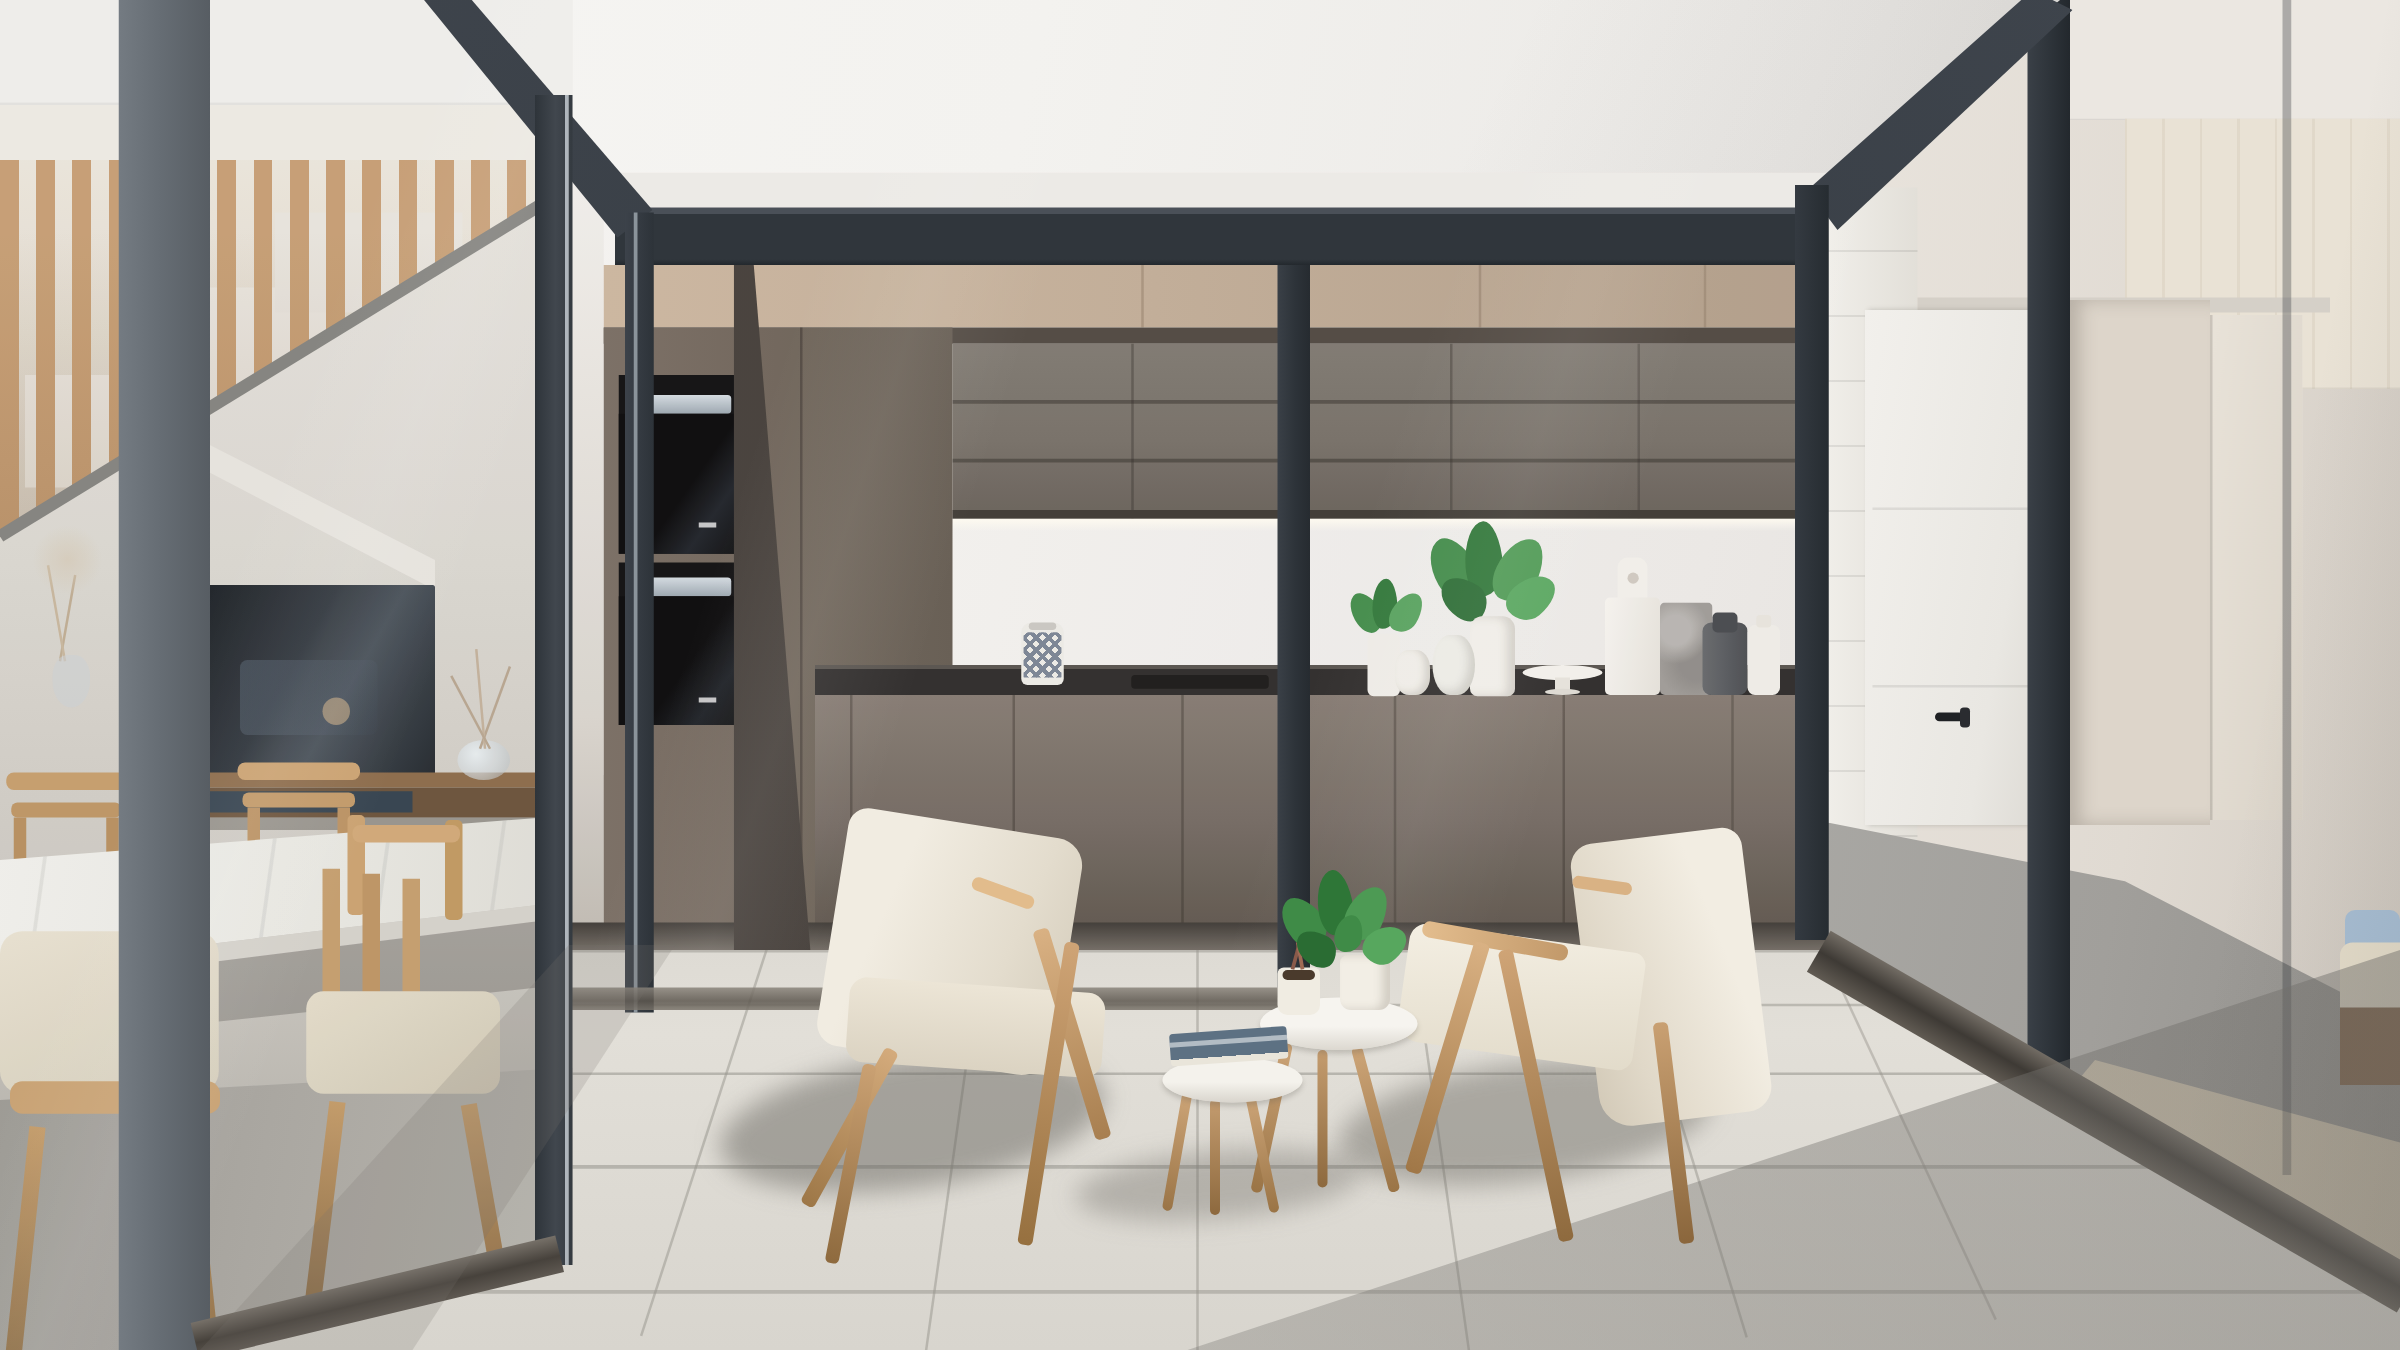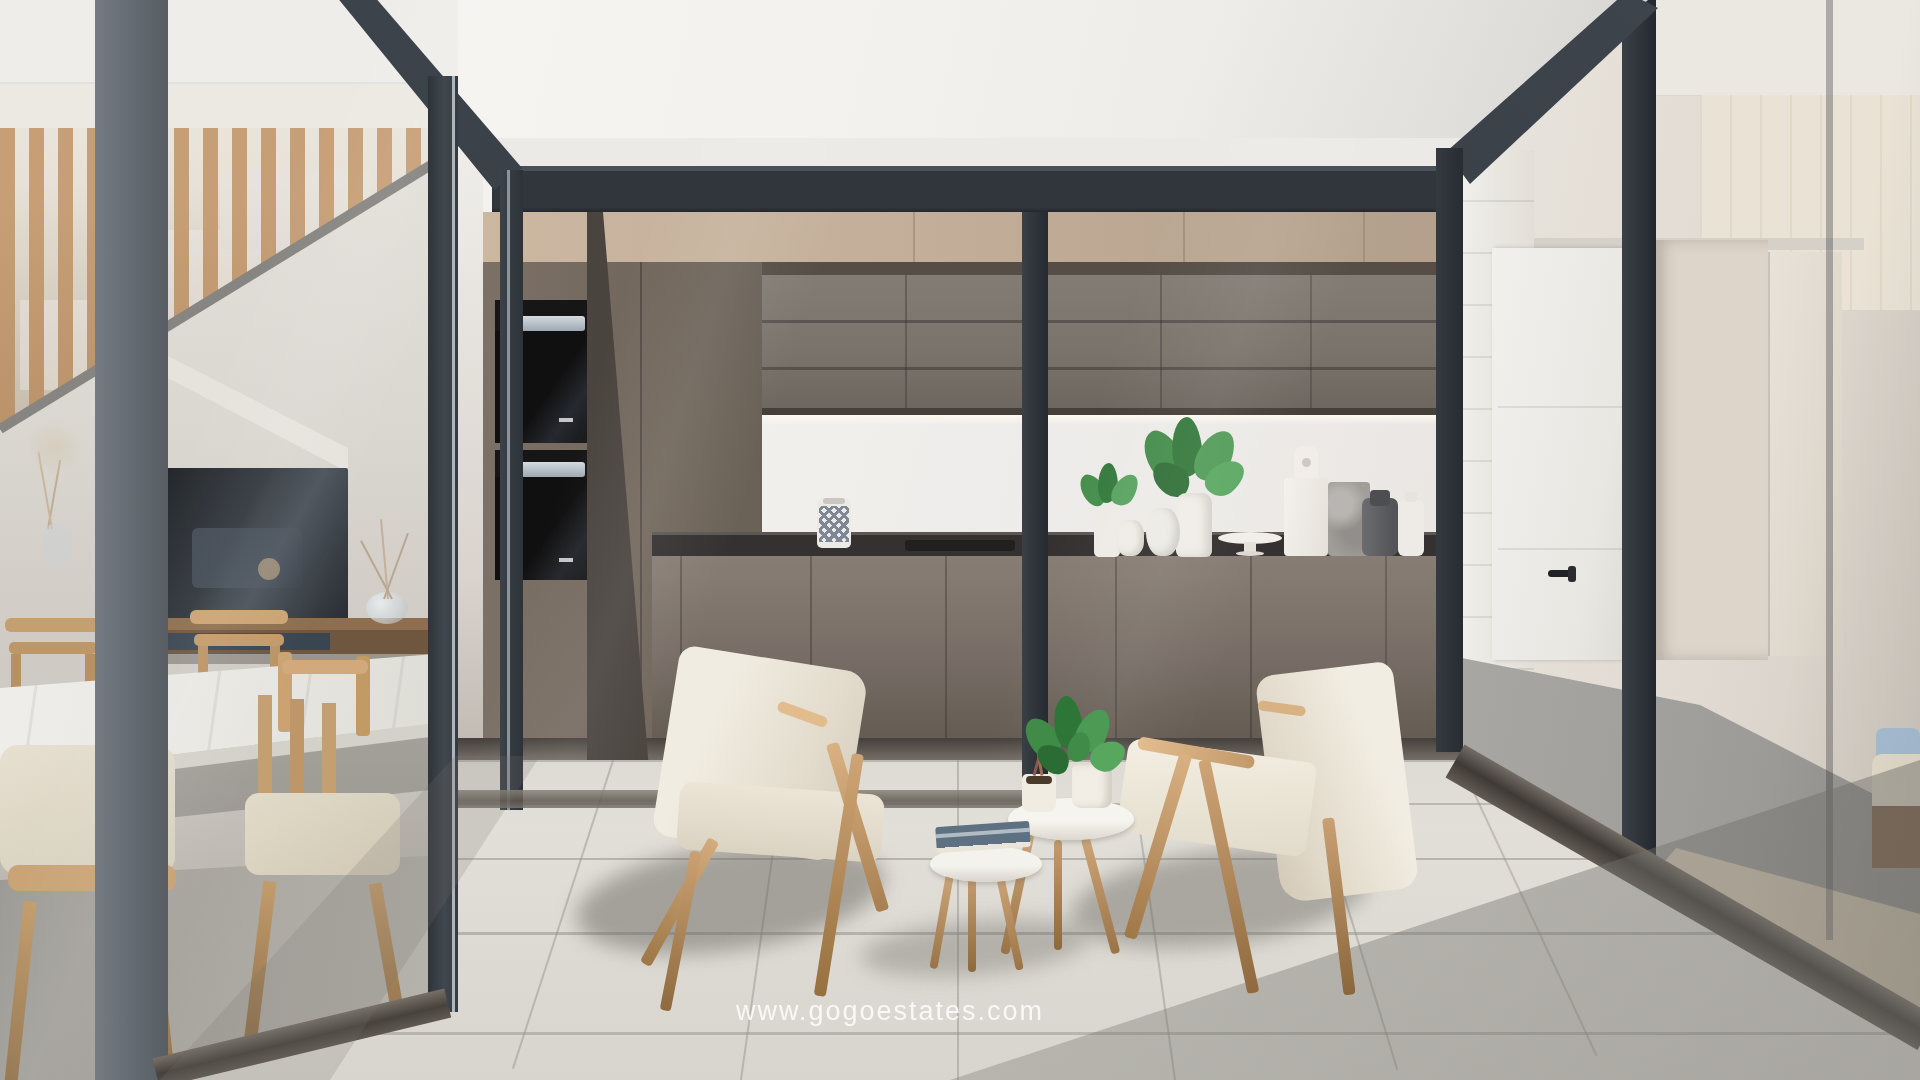--- a/index.html
+++ b/index.html
@@ -368,15 +368,14 @@
     <div class="bar" style="left:1000px;top:872px;width:96px;height:8px;background:linear-gradient(90deg,#cda578,#9a7446);border-radius:4px;transform:rotate(78deg);"></div>
     <div class="bar" style="left:972px;top:875px;width:93px;height:8px;background:linear-gradient(90deg,#c49c6f,#8d693e);border-radius:4px;transform:rotate(90deg);"></div>
     <div class="abs" style="left:930px;top:846px;width:112px;height:36px;border-radius:50%;
          background:linear-gradient(180deg,#f4f2ec 55%,#d9d5cd 100%);box-shadow:0 3px 4px rgba(90,86,80,.25);"></div>
     <div class="abs" style="left:936px;top:824px;width:94px;height:26px;border-radius:3px;transform:rotate(-4deg);
          background:linear-gradient(180deg,#5d7183 0 80%,#e9e5da 80%);">
       <div class="abs" style="left:0;top:7px;width:94px;height:4px;background:rgba(235,238,240,.6);"></div>
     </div>
   </div>
 
-  <div id="watermark">www.gogoestates.com</div>
 
 </div>
 
 </body></html>

